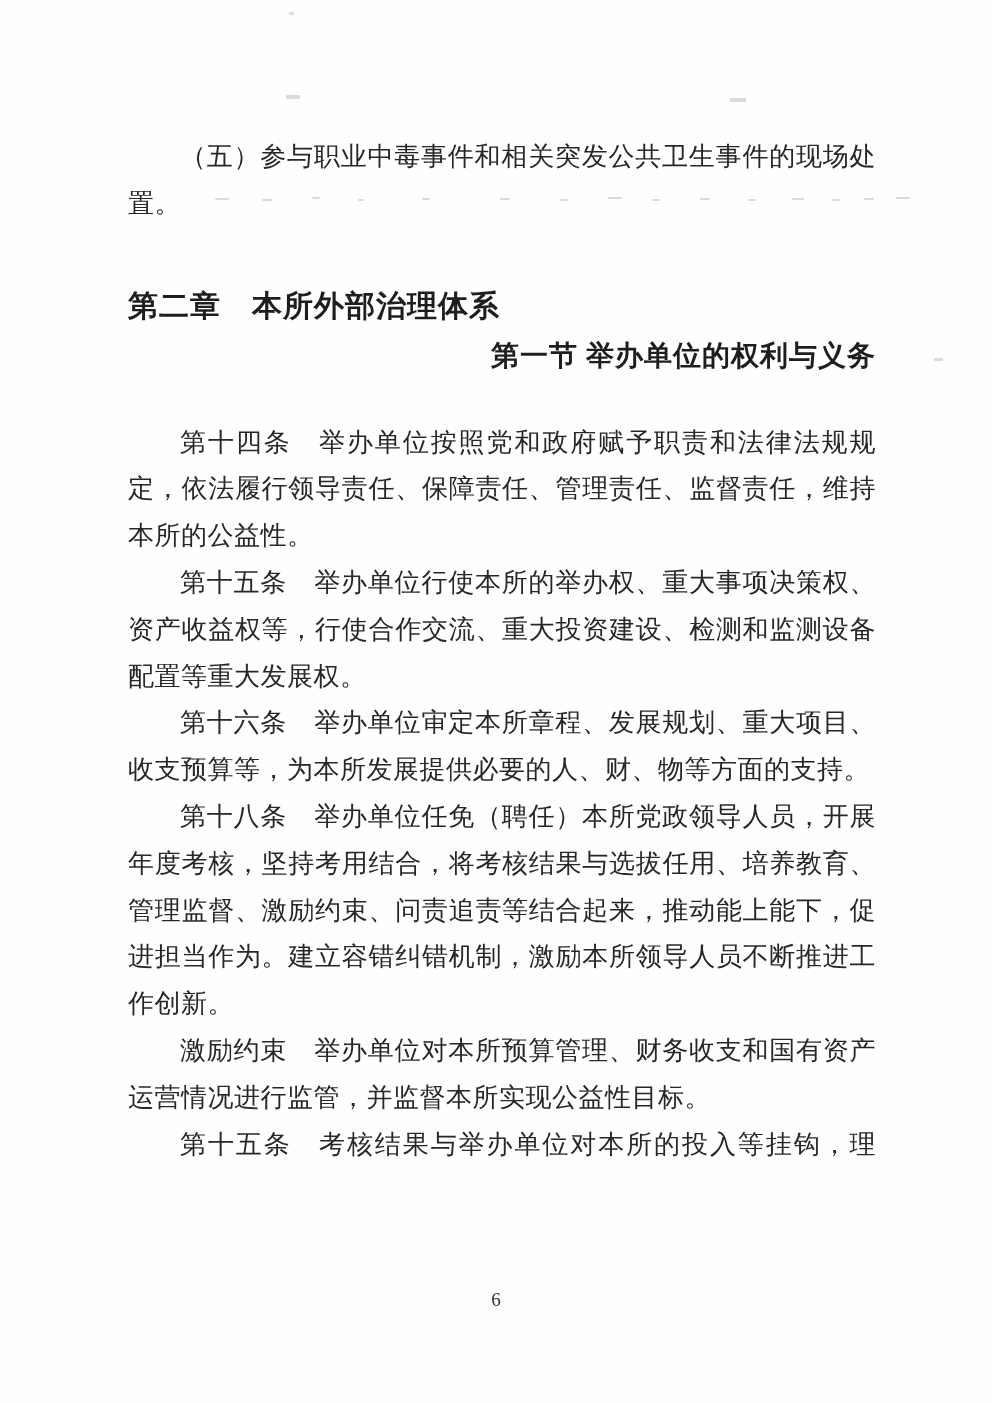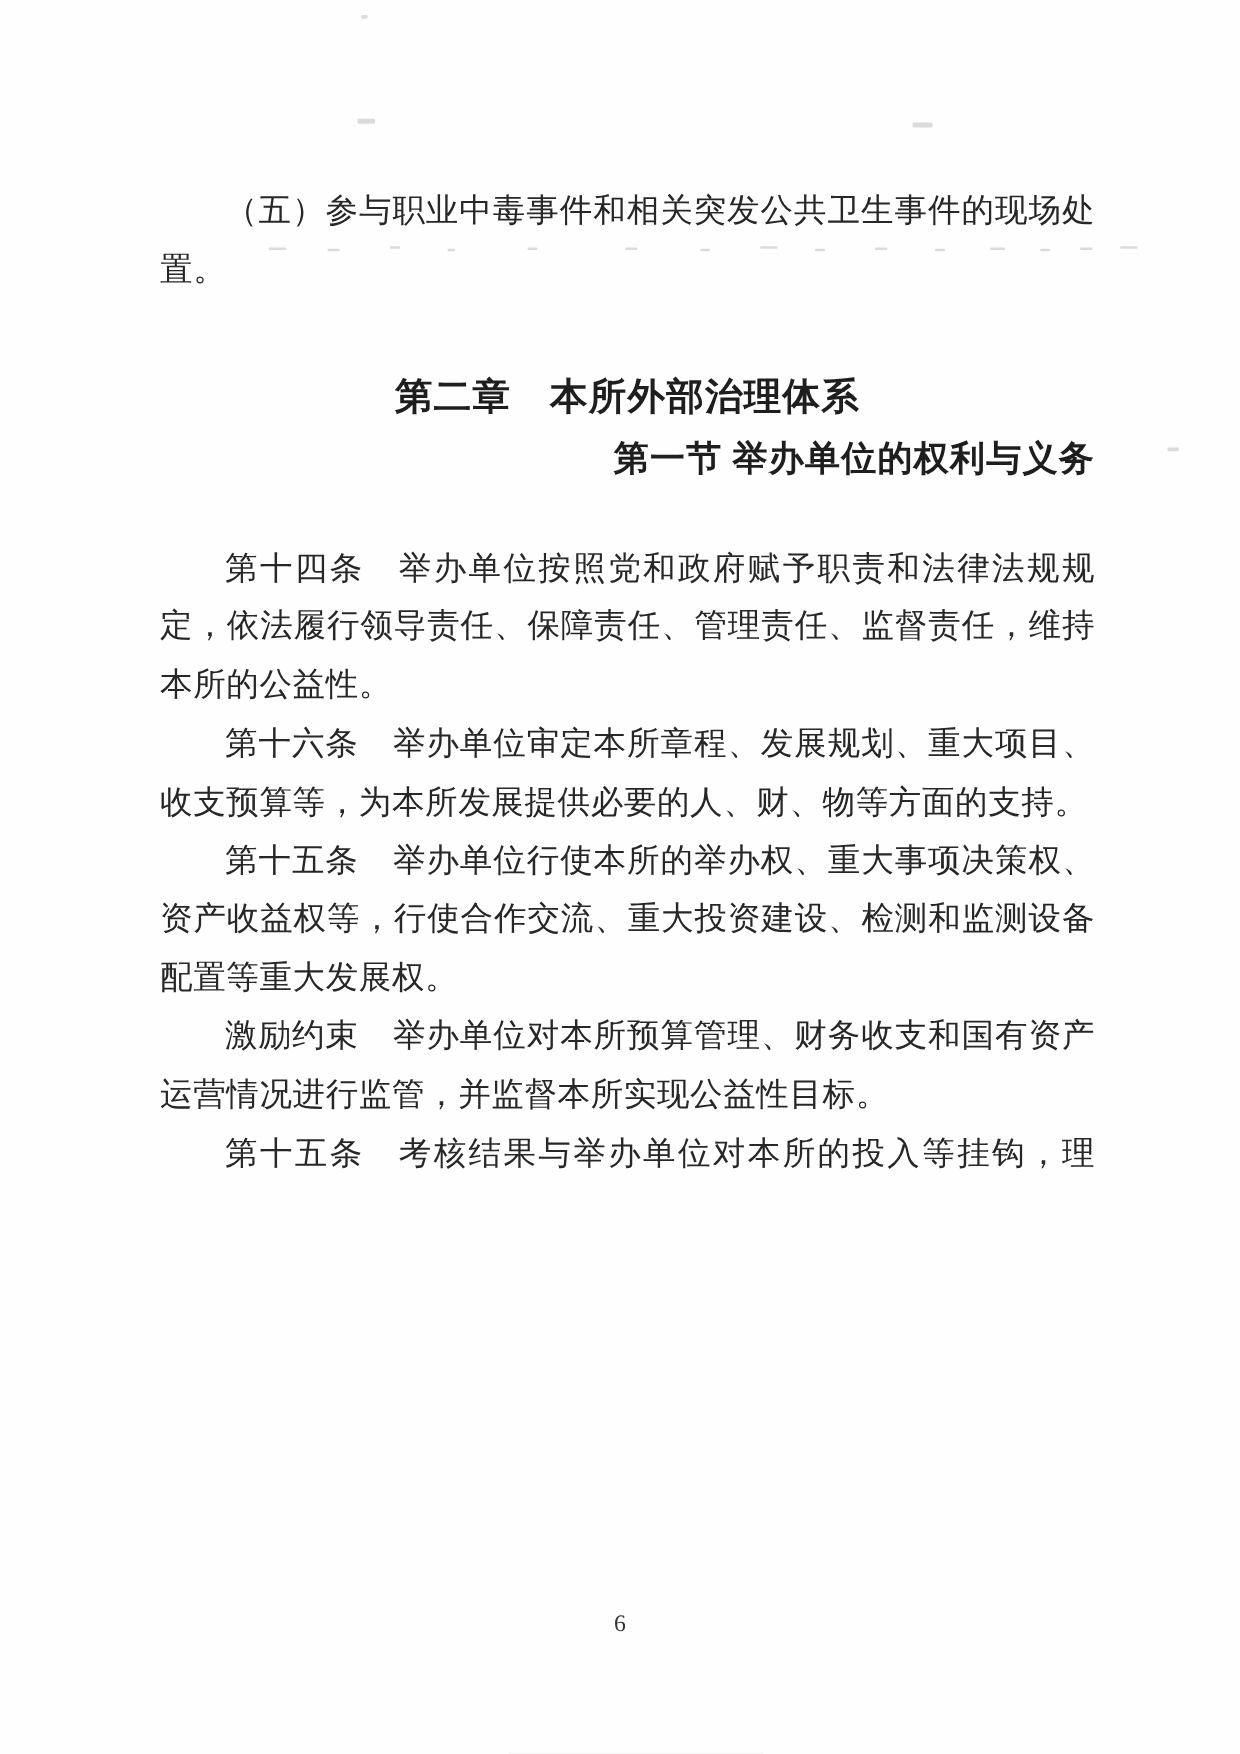--- a/index.html
+++ b/index.html
@@ -13,42 +13,42 @@
     height: 1403px;
     margin: 0 auto;
     background: #fefefe;
     overflow: hidden;
     font-family: "Liberation Serif", "DejaVu Serif", serif;
     color: #272727;
   }
   .content {
     position: absolute;
     left: 128px;
-    top: 12px;
+    top: 0;
     width: 748px;
   }
   .para {
     margin: 0;
     font-size: 26px;
     letter-spacing: 0.5px;
     line-height: 46.8px;
     text-align: justify;
     text-justify: inter-character;
     text-indent: 2em;
   }
   .intro {
     margin-top: 134px;
   }
   .chapter-heading {
     margin: 56px 0 0 0;
     font-family: "Liberation Sans", "DejaVu Sans", sans-serif;
     font-size: 30px;
     font-weight: 700;
     line-height: 44px;
-    text-align: center;
+    text-align: left;
     letter-spacing: 1px;
     color: #1e1e1e;
   }
   .section-heading {
     margin: 6px 0 0 0;
     font-family: "Liberation Serif", "DejaVu Serif", serif;
     font-size: 28px;
     font-weight: 700;
     line-height: 44px;
     text-align: right;
@@ -90,25 +90,26 @@
     <p class="para intro"><span>（五）参与职业中毒事件和相关突发公共卫生事件的现场处置。</span></p>
 
     <h1 class="chapter-heading">第二章　本所外部治理体系</h1>
 
     <h2 class="section-heading">第一节 举办单位的权利与义务</h2>
 
     <div class="articles">
 
       <p class="para"><span class="art-num">第十四条</span><span>举办单位按照党和政府赋予职责和法律法规规定，依法履行领导责任、保障责任、管理责任、监督责任，维持本所的公益性。</span></p>
 
+      <p class="para"><span class="art-num">第十五条</span><span>举办单位行使本所的举办权、重大事项决策权、资产收益权等，行使合作交流、重大投资建设、检测和监测设备配置等重大发展权。</span></p>
+
       <p class="para"><span class="art-num">第十六条</span><span>举办单位审定本所章程、发展规划、重大项目、收支预算等，为本所发展提供必要的人、财、物等方面的支持。</span></p>
 
-      <p class="para"><span class="art-num">第十五条</span><span>举办单位行使本所的举办权、重大事项决策权、资产收益权等，行使合作交流、重大投资建设、检测和监测设备配置等重大发展权。</span></p>
 
-
+      <p class="para"><span class="art-num">第十八条</span><span>举办单位任免（聘任）本所党政领导人员，开展年度考核，坚持考用结合，将考核结果与选拔任用、培养教育、管理监督、激励约束、问责追责等结合起来，推动能上能下，促进担当作为。建立容错纠错机制，激励本所领导人员不断推进工作创新。</span></p>
 
       <p class="para"><span class="art-num">激励约束</span><span>举办单位对本所预算管理、财务收支和国有资产运营情况进行监管，并监督本所实现公益性目标。</span></p>
 
       <p class="para cont"><span class="art-num">第十五条</span><span>考核结果与举办单位对本所的投入等挂钩，理</span></p>
 
     </div>
   </div>
 
   <div class="page-number">6</div>
 

